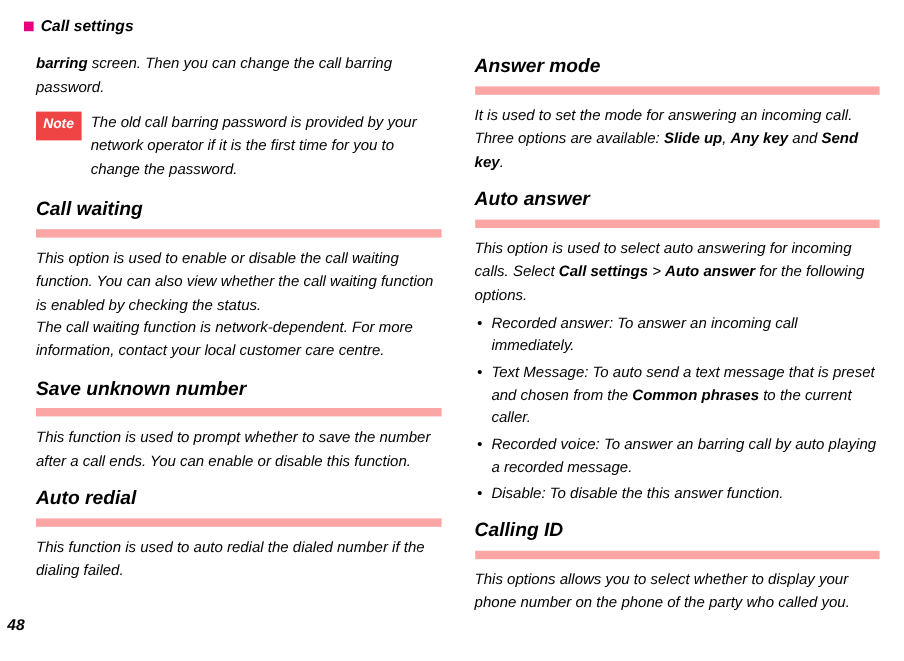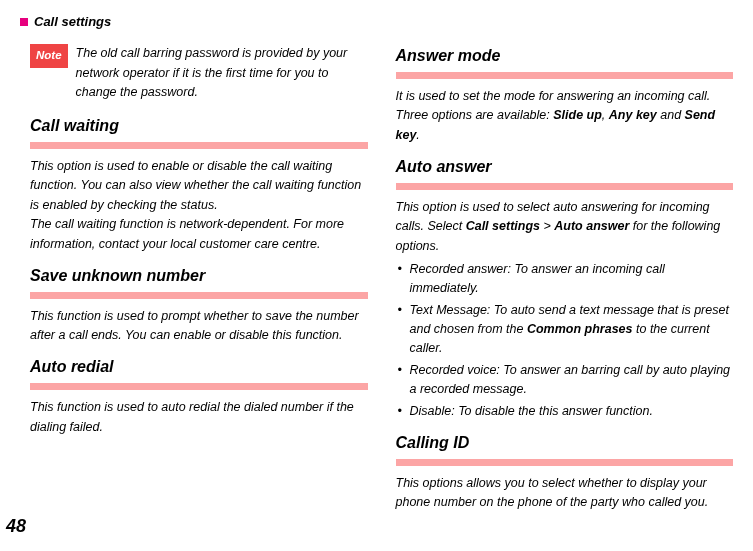--- a/index.html
+++ b/index.html
@@ -83,38 +83,39 @@
       margin-bottom: 2px;
     }
     .bullet-list li::before {
       content: "•";
       position: absolute;
       left: 2px;
       top: 0;
     }
     .page-num {
       position: absolute;
-      bottom: 10px;
+      bottom: 20px;
       left: 6px;
       font-weight: bold;
-      font-size: 18px;
+      font-size: 13px;
       margin-top: 28px;
     }
   </style>
 </head>
 <body>
 
 <div class="header">
   <div class="header-square"></div>
   <div class="header-title">Call settings</div>
 </div>
 
 <div class="columns">
 
   <div class="col">
+    <p class="para"><span class="bold">barring</span> screen. Then you can change the call barring password.</p>
 
     <div class="note-box">
       <div class="note-label">Note</div>
       <div class="note-text">The old call barring password is provided by your network operator if it is the first time for you to change the password.</div>
     </div>
 
     <div class="section-heading">Call waiting</div>
     <p class="para" style="margin-bottom:0">This option is used to enable or disable the call waiting function. You can also view whether the call waiting function is enabled by checking the status.</p>
     <p class="para">The call waiting function is network-dependent. For more information, contact your local customer care centre.</p>
 

